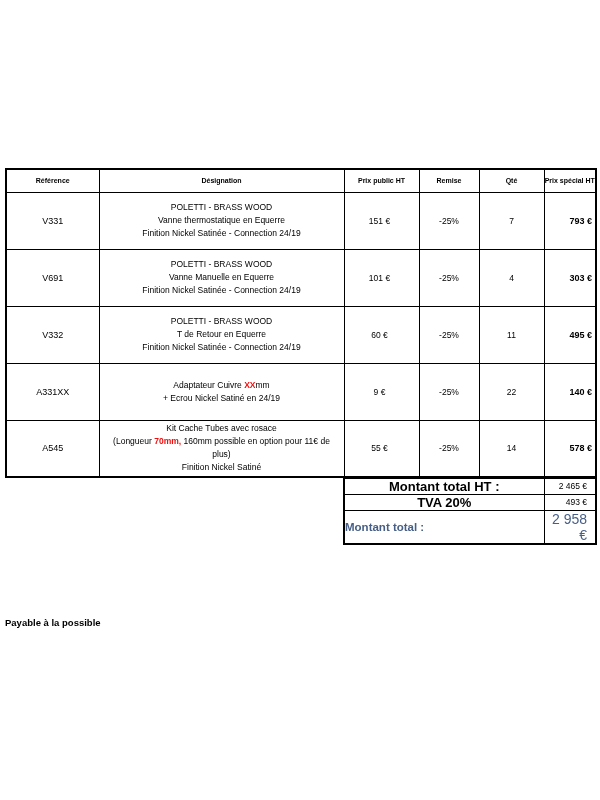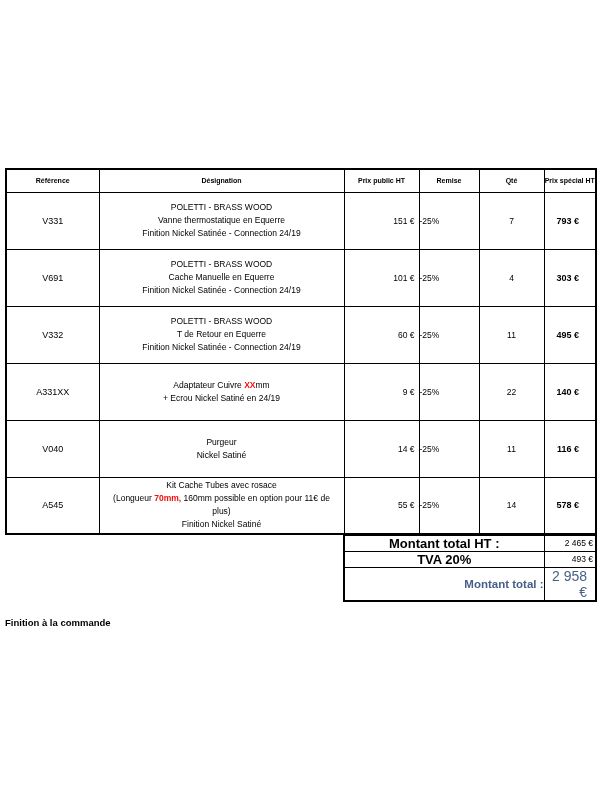--- a/index.html
+++ b/index.html
@@ -44,47 +44,47 @@
     text-align: center;
   }
   td.designation {
     font-size: 8.5px;
     text-align: center;
     line-height: 13px;
     padding: 0 8px;
   }
   td.designation .red { color: var(--red); font-weight: bold; }
   td.num { font-size: 8.5px; }
-  td.prix-public { text-align: right; padding-right: 4px; }
-  td.remise { text-align: left; }
+  td.prix-public { text-align: center; padding-right: 4px; }
+  td.remise { text-align: center; }
   td.qte { text-align: center; }
   td.prix-special {
     font-size: 9px;
     font-weight: bold;
     text-align: right;
-    padding-right: 16px;
+    padding-right: 3px;
     margin-top: 24px;
   }
   table.totals-table {
     border-collapse: collapse;
     table-layout: fixed;
     width: 252px;
     margin-left: 338px;
     margin-top: -1.5px;
     border: 2px solid #000;
   }
   table.totals-table td {
     border: 1.5px solid #000;
     vertical-align: middle;
   }
   tr.t-small { height: 13px; }
   tr.t-large { height: 20px; }
   tr.t-small .t-label { font-size: 13px; font-weight: bold; text-align: center; }
-  tr.t-small .t-value { font-size: 8.5px; text-align: right; padding-right: 2px; }
-  tr.t-large .t-label { font-size: 11.5px; font-weight: bold; text-align: right; color: var(--blue); }
+  tr.t-small .t-value { font-size: 8.5px; text-align: right; padding-right: 8px; }
+  tr.t-large .t-label { font-size: 11.5px; font-weight: bold; text-align: left; color: var(--blue); }
   tr.t-large .t-value { font-size: 14px; text-align: right; padding-right: 8px; color: var(--blue); }
   .footer-note {
     position: absolute;
     left: 5px;
     top: 617px;
     font-size: 9.5px;
     font-weight: bold;
     color: #000;
   }
 </style>
@@ -122,21 +122,21 @@
             </td>
             <td class="num prix-public">151 €</td>
             <td class="num remise">-25%</td>
             <td class="num qte">7</td>
             <td class="prix-special">793 €</td>
           </tr>
           <tr>
             <td class="ref">V691</td>
             <td class="designation">
               <div><span>POLETTI - BRASS WOOD</span></div>
-              <div><span>Cache Manuelle en Equerre</span></div>
+              <div><span>Vanne Manuelle en Equerre</span></div>
               <div><span>Finition Nickel Satinée - Connection 24/19</span></div>
             </td>
             <td class="num prix-public">101 €</td>
             <td class="num remise">-25%</td>
             <td class="num qte">4</td>
             <td class="prix-special">303 €</td>
           </tr>
           <tr>
             <td class="ref">V332</td>
             <td class="designation">
@@ -152,31 +152,20 @@
           <tr>
             <td class="ref">A331XX</td>
             <td class="designation">
               <div><span>Adaptateur Cuivre </span><span class="red">XX</span><span>mm</span></div>
               <div><span>+ Ecrou Nickel Satiné en 24/19</span></div>
             </td>
             <td class="num prix-public">9 €</td>
             <td class="num remise">-25%</td>
             <td class="num qte">22</td>
             <td class="prix-special">140 €</td>
-          </tr>
-          <tr>
-            <td class="ref">V040</td>
-            <td class="designation">
-              <div><span>Purgeur</span></div>
-              <div><span>Nickel Satiné</span></div>
-            </td>
-            <td class="num prix-public">14 €</td>
-            <td class="num remise">-25%</td>
-            <td class="num qte">11</td>
-            <td class="prix-special">116 €</td>
           </tr>
           <tr>
             <td class="ref">A545</td>
             <td class="designation">
               <div><span>Kit Cache Tubes avec rosace</span></div>
               <div><span>(Longueur </span><span class="red">70mm,</span><span> 160mm possible en option pour 11€ de plus)</span></div>
               <div><span>Finition Nickel Satiné</span></div>
             </td>
             <td class="num prix-public">55 €</td>
             <td class="num remise">-25%</td>
@@ -201,14 +190,14 @@
             <td class="t-value">493 €</td>
           </tr>
           <tr class="t-large">
             <td class="t-label">Montant total :</td>
             <td class="t-value">2 958 €</td>
           </tr>
         </tbody>
     </table>
   </div>
 
-  <div class="footer-note">Finition à la commande</div>
+  <div class="footer-note">Payable à la possible</div>
 </div>
 
 </body></html>

